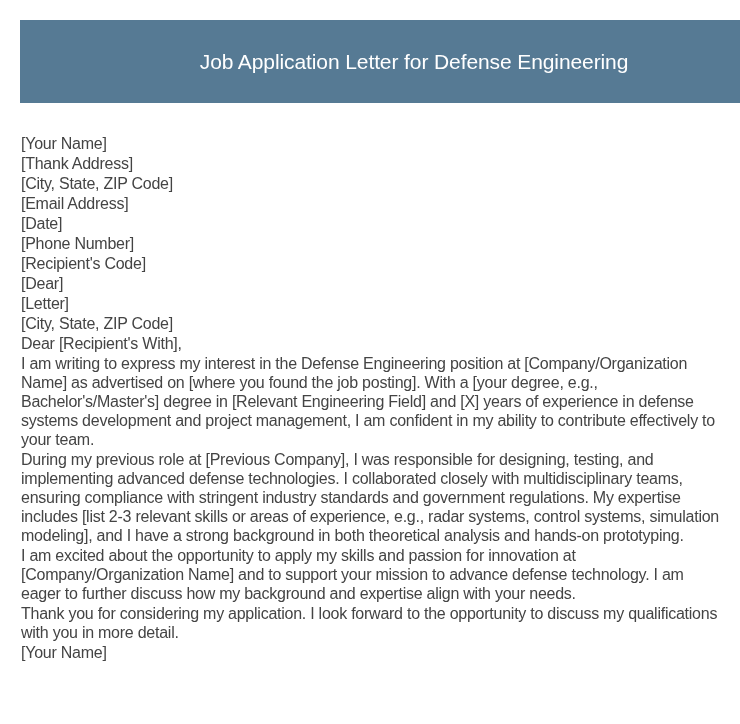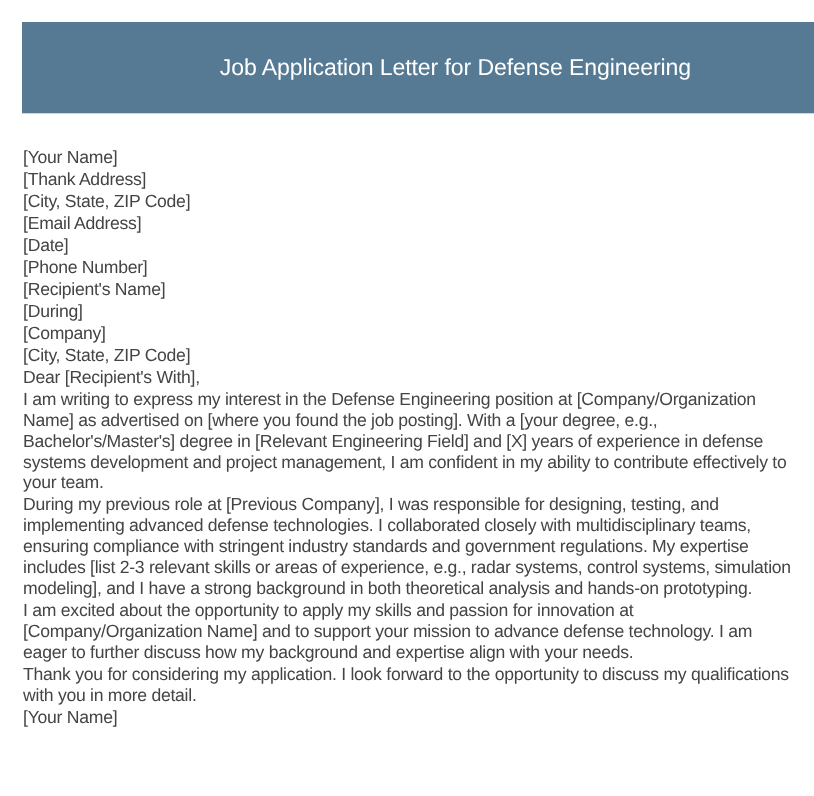--- a/index.html
+++ b/index.html
@@ -24,23 +24,23 @@
   <span>Job Application Letter for Defense Engineering</span>
 </div>
 
 <div class="letter">
   <span class="line">[Your Name]</span>
   <span class="line">[Thank Address]</span>
   <span class="line">[City, State, ZIP Code]</span>
   <span class="line">[Email Address]</span>
   <span class="line">[Date]</span>
   <span class="line">[Phone Number]</span>
-  <span class="line">[Recipient's Name]</span>
-  <span class="line">[During]</span>
-  <span class="line">[Company]</span>
+  <span class="line">[Recipient's Code]</span>
+  <span class="line">[Dear]</span>
+  <span class="line">[Letter]</span>
   <span class="line">[City, State, ZIP Code]</span>
   <span class="line">Dear [Recipient's With],</span>
   <p class="para">I am writing to express my interest in the Defense Engineering position at [Company/Organization Name] as advertised on [where you found the job posting]. With a [your degree, e.g., Bachelor's/Master's] degree in [Relevant Engineering Field] and [X] years of experience in defense systems development and project management, I am confident in my ability to contribute effectively to your team.</p>
   <p class="para">During my previous role at [Previous Company], I was responsible for designing, testing, and implementing advanced defense technologies. I collaborated closely with multidisciplinary teams, ensuring compliance with stringent industry standards and government regulations. My expertise includes [list 2-3 relevant skills or areas of experience, e.g., radar systems, control systems, simulation modeling], and I have a strong background in both theoretical analysis and hands-on prototyping.</p>
   <p class="para">I am excited about the opportunity to apply my skills and passion for innovation at [Company/Organization Name] and to support your mission to advance defense technology. I am eager to further discuss how my background and expertise align with your needs.</p>
   <p class="para">Thank you for considering my application. I look forward to the opportunity to discuss my qualifications with you in more detail.</p>
   <span class="line">[Your Name]</span>
 </div>
 
 </body></html>

